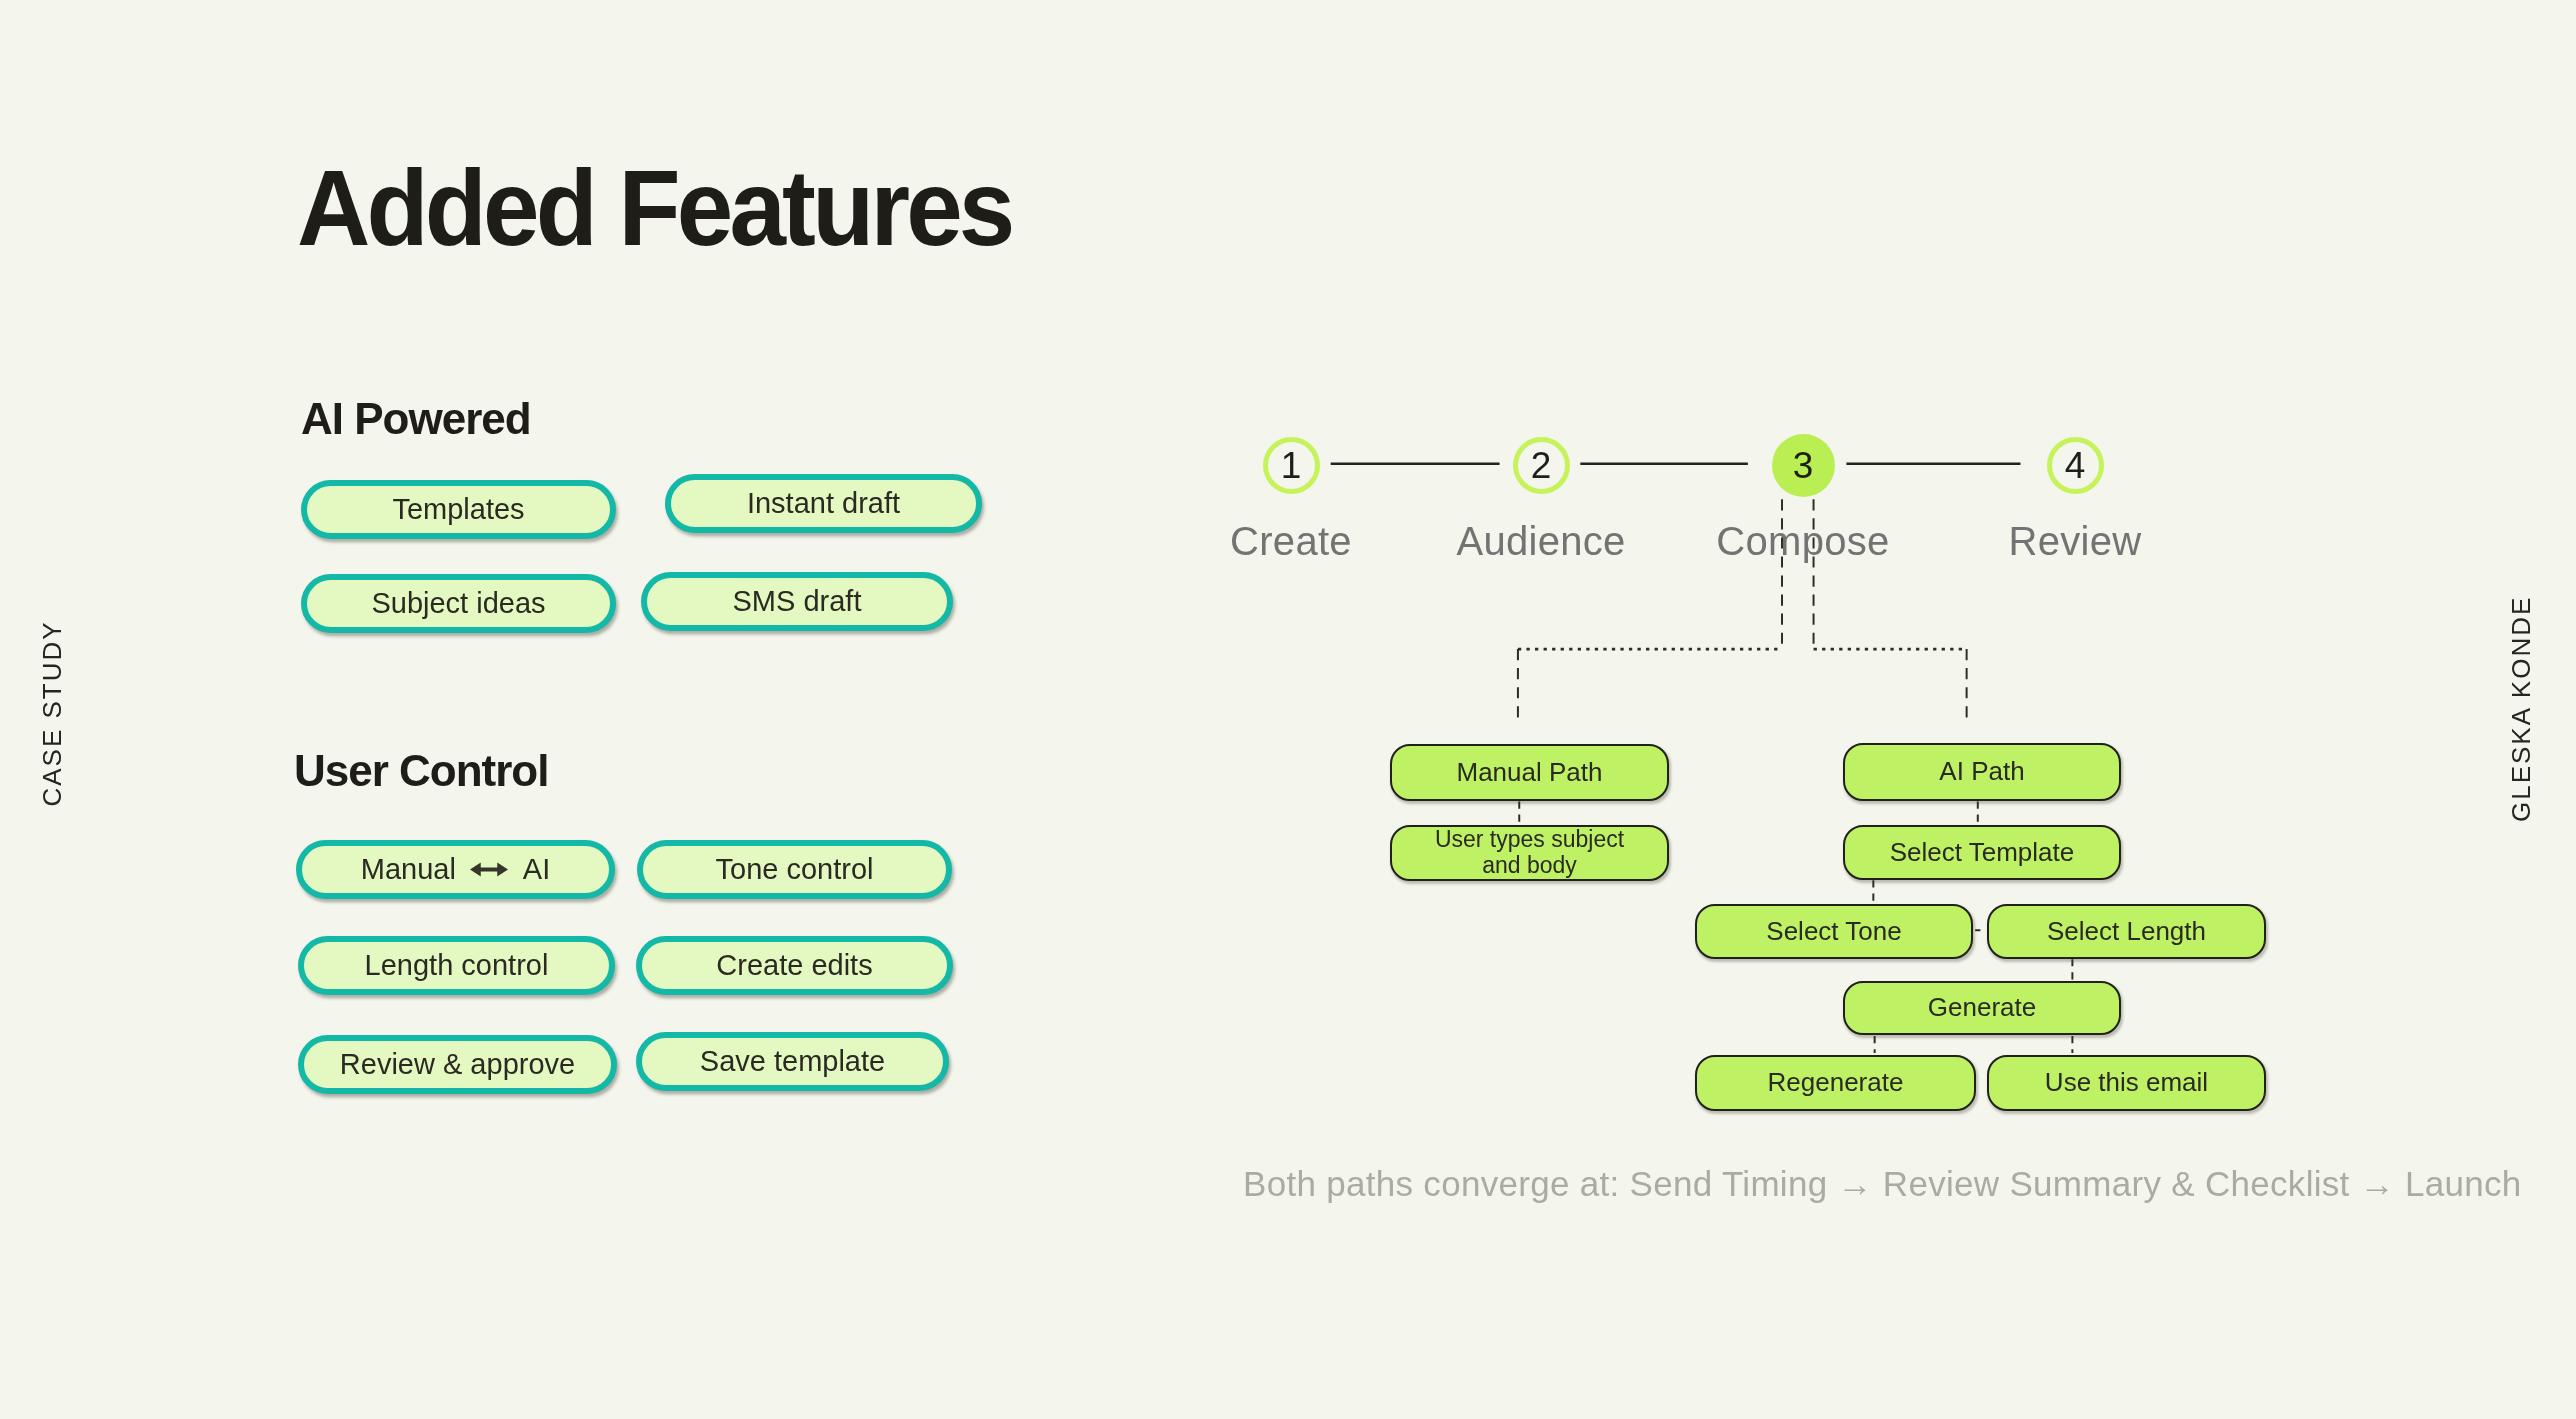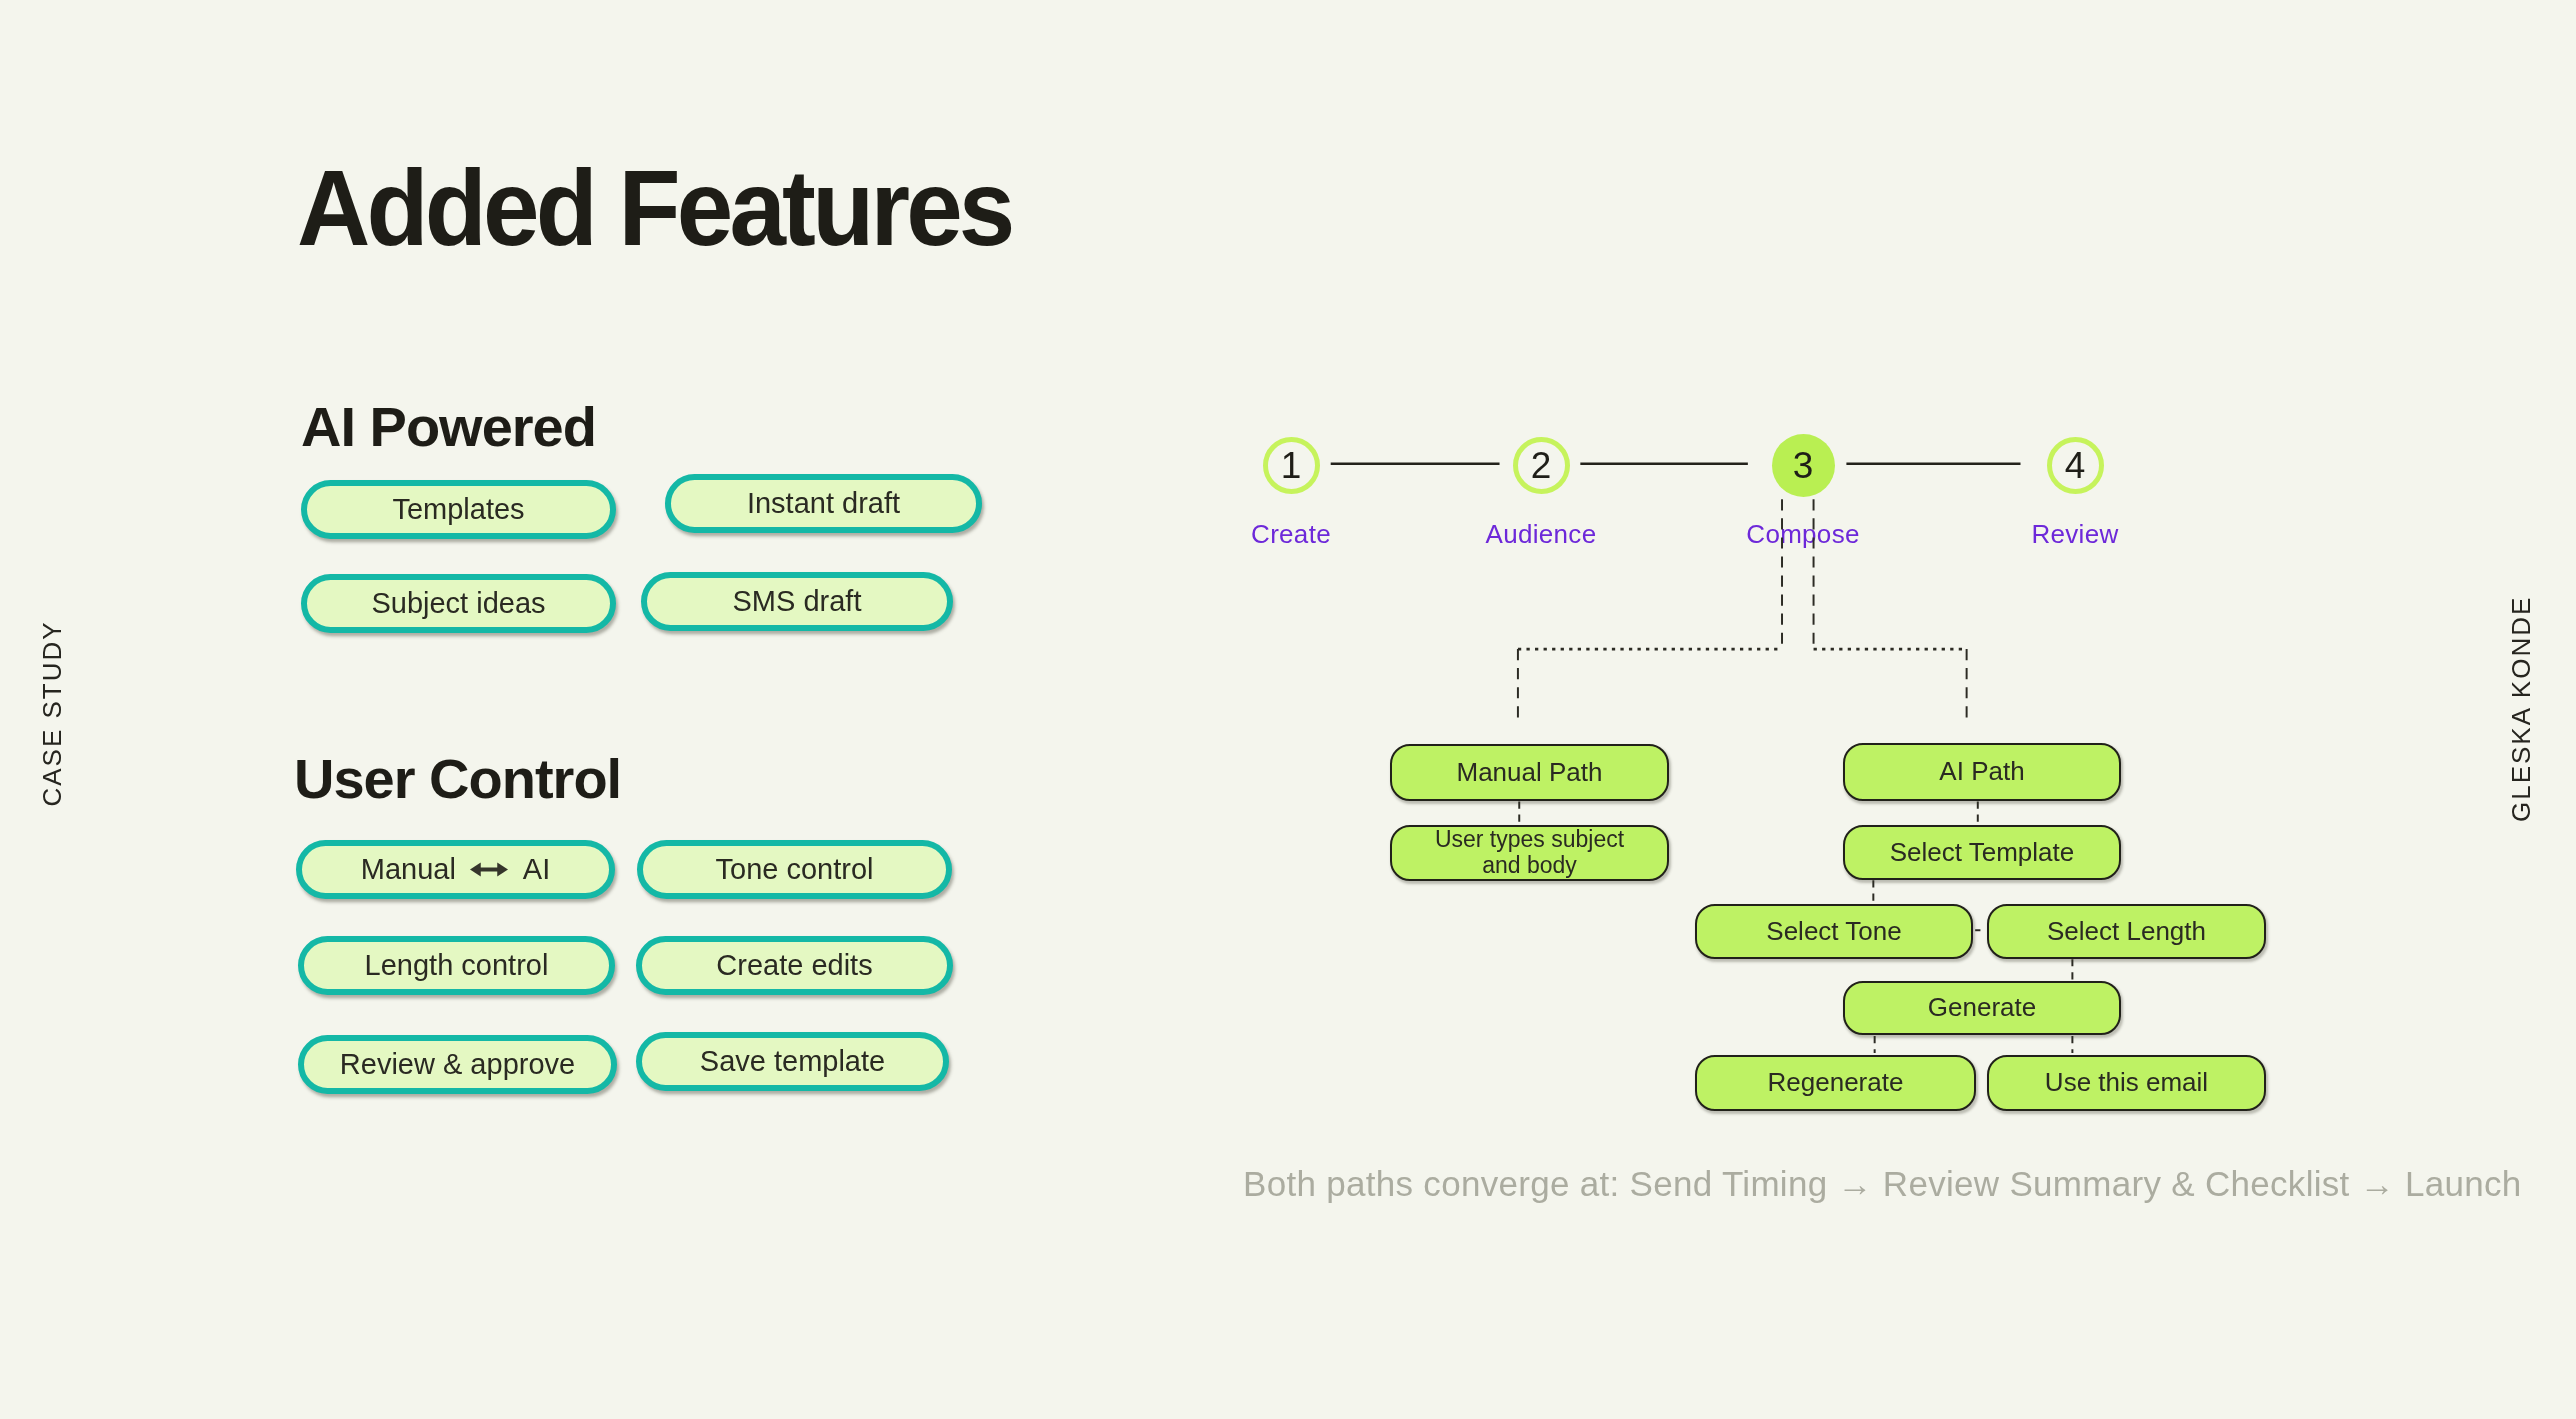--- a/index.html
+++ b/index.html
@@ -34,21 +34,21 @@
     font-size: 108px;
     font-weight: 800;
     letter-spacing: -4px;
     color: #1e1d17;
     transform: scaleX(0.94);
     transform-origin: left center;
     white-space: nowrap;
   }
   .section-heading {
     position: absolute;
-    font-size: 56px;
+    font-size: 44px;
     font-weight: 800;
     letter-spacing: -1px;
     color: #1e1d17;
     white-space: nowrap;
   }
   .heading-ai   { left: 301px; top: 394px; }
   .heading-user { left: 294px; top: 746px; }
 
   
   .pill {
@@ -100,22 +100,22 @@
     font-size: 37px;
     color: #1f1e18;
   }
   .step.active .step-circle {
     width: 63px; height: 63px;
     border: none;
     background: #b9ef52;
   }
   .step-label {
     margin-top: 25px;
-    font-size: 26px;
-    color: #6d28d9;
+    font-size: 40px;
+    color: #737373;
     letter-spacing: 0.3px;
   }
   .step.active .step-label { margin-top: 22px; }
 
   
   .flow-node {
     position: absolute;
     background: #bef264;
     border: 2px solid #21211a;
     border-radius: 20px;

